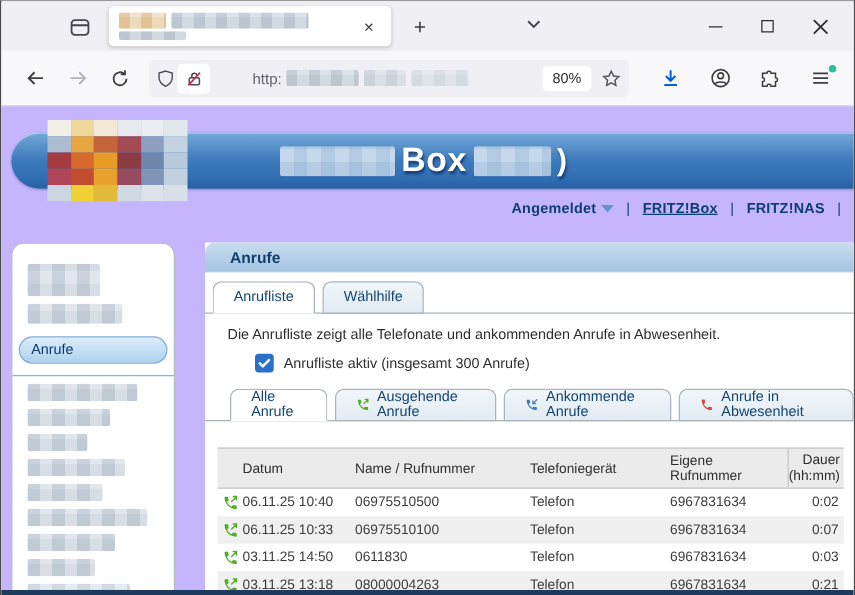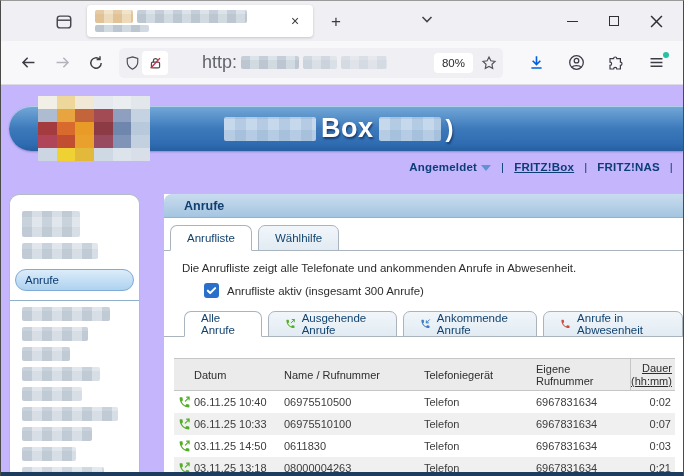--- a/index.html
+++ b/index.html
@@ -36,21 +36,21 @@
   
   .toolbar { position:absolute; left:0; top:40px; width:100%; height:44px; background:#f8f8fa;
              border-bottom:1px solid #dcdce2; display:flex; align-items:center; }
   .navicon { width:30px; height:28px; display:flex; align-items:center; justify-content:center; color:#3c3c45; }
   .navicon.disabled { color:#b4b4bd; }
   .toolbar .group-l { display:flex; margin-left:12px; gap:4px; }
   .urlbar { margin-left:8px; width:384px; height:30px; background:#f0f0f4; border-radius:5px;
             display:flex; align-items:center; padding:0 6px; }
   .lockchip { background:#fff; border-radius:4px; width:26px; height:24px; display:flex; align-items:center;
               justify-content:center; margin-left:2px; position:relative; }
-  .urltext { color:#63636c; font-size:18px; margin:0 4px 0 6px;padding-left:28px; }
+  .urltext { color:#63636c; font-size:12px; margin:0 4px 0 6px;padding-left:28px; }
   .urlredacts { flex:1; display:flex; gap:4px; align-items:center; }
   .zoomchip { background:#fff; border-radius:4px; font-size:11.5px; color:#2b2b31; padding:4px 8px; }
   .star { margin-left:8px; color:#55555e; }
   .group-r { display:flex; margin-left:18px; gap:10px; align-items:center; }
   .menu-wrap { position:relative; }
   .menu-dot { position:absolute; right:2px; top:3px; width:6px; height:6px; border-radius:50%; background:#27c0a0; }
 
   
   .page { position:absolute; left:0; top:84px; width:100%; height:392px; background:#c4b5fd; }
   .banner { position:absolute; left:8px; top:21px; right:0; height:45px;
@@ -102,21 +102,21 @@
   .checkbox { width:15px; height:15px; border-radius:3px; background:#2a6fc9; display:flex;
               align-items:center; justify-content:center; }
   .filter-tabs { display:flex; gap:6px; padding-left:20px; margin-top:13px; position:relative; }
   .filter-tabs::after { content:""; position:absolute; left:0; right:0; bottom:0; border-bottom:1px solid #a9b4be; }
   .calls-table { margin:21px 8px 0 10px; font-size:11px; color:#3c3c3c; }
   .tgrid { display:grid; grid-template-columns:20px 90px 140px 112px 94px 1fr; align-items:center; }
   .thead { background:#ebebeb; border-top:1px solid #c6c6c6; border-bottom:1px solid #c6c6c6;
            min-height:30px; color:#2e2e2e; }
   .thead .cell { padding:3px 0; }
   .cell.right { text-align:right; padding-right:4px; }
-  .thead .cell.right { border-left:1px solid #c6c6c6; line-height:1.15;text-decoration:underline; }
+  .thead .cell.right { border-left:1px solid #c6c6c6; line-height:1.15; }
   .trowline { height:22px; }
   .trowline.alt { background:#f0f0f0; }
   .rowicon { display:flex; align-items:center; justify-content:center; }
 
   .bottom-strip { position:absolute; left:0; bottom:0; width:100%; height:4px; background:#1c3b5d; }
   svg { display:block; }
 </style>
 </head>
 <body>
 

